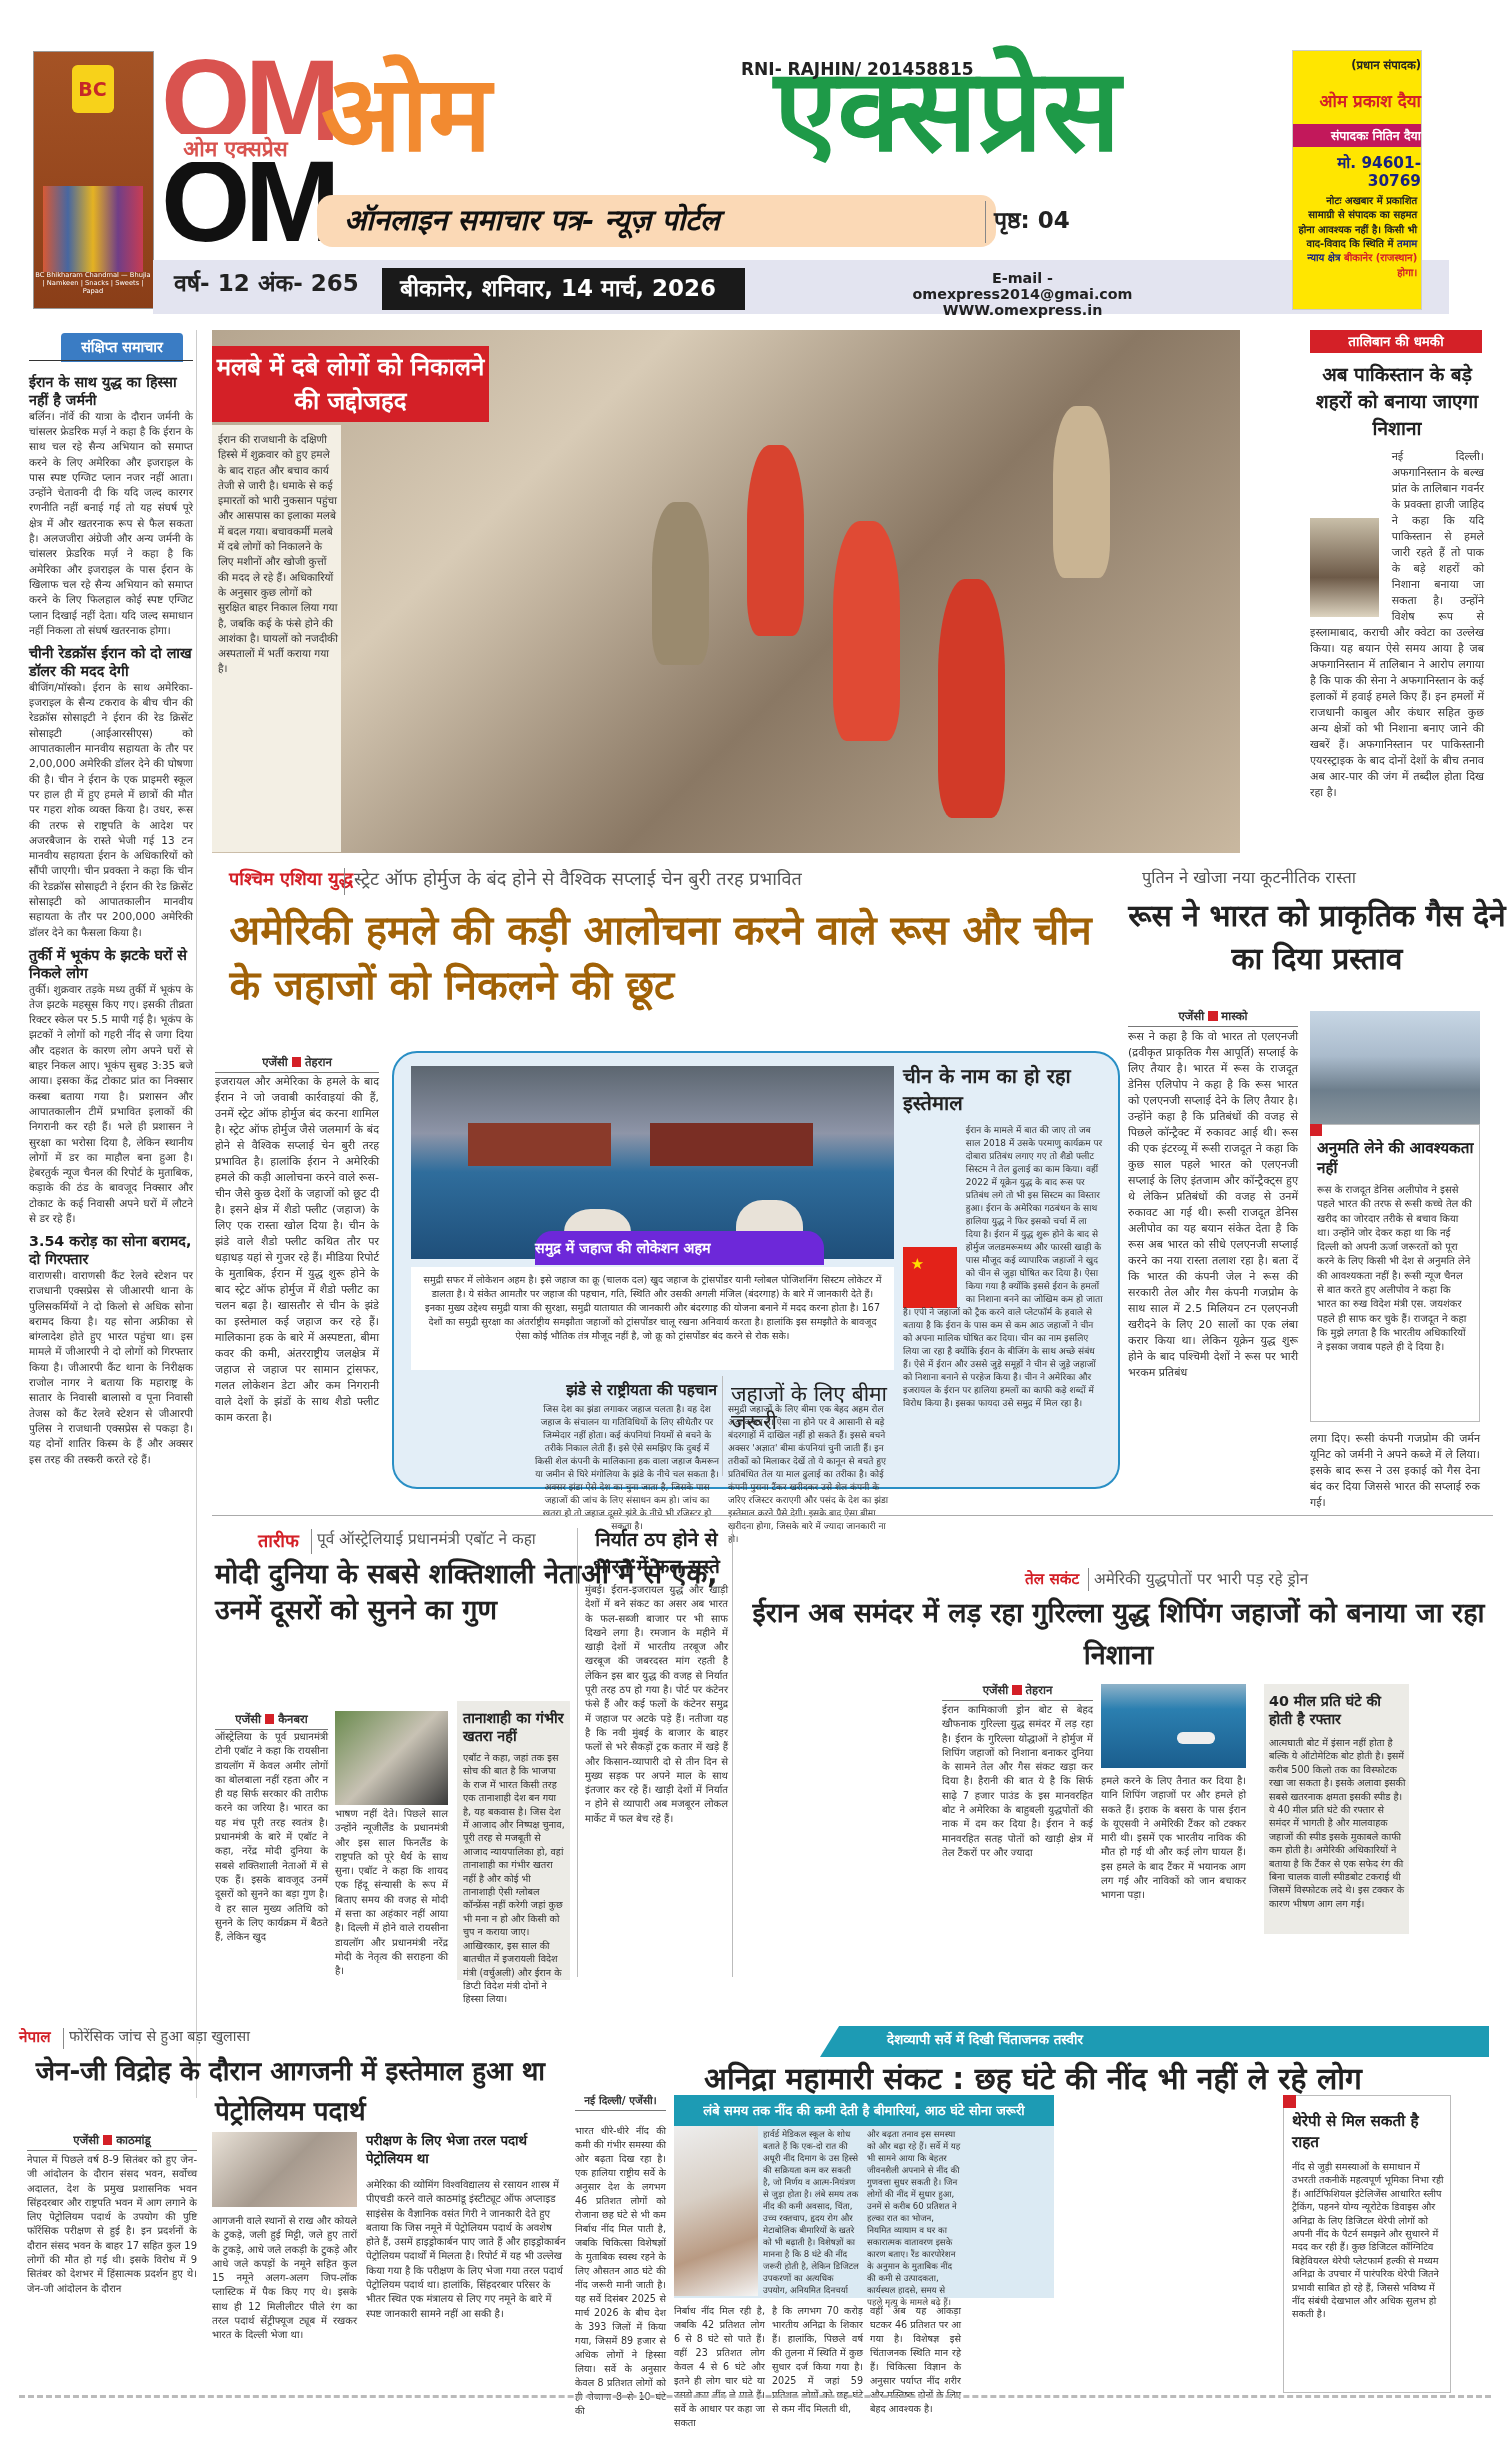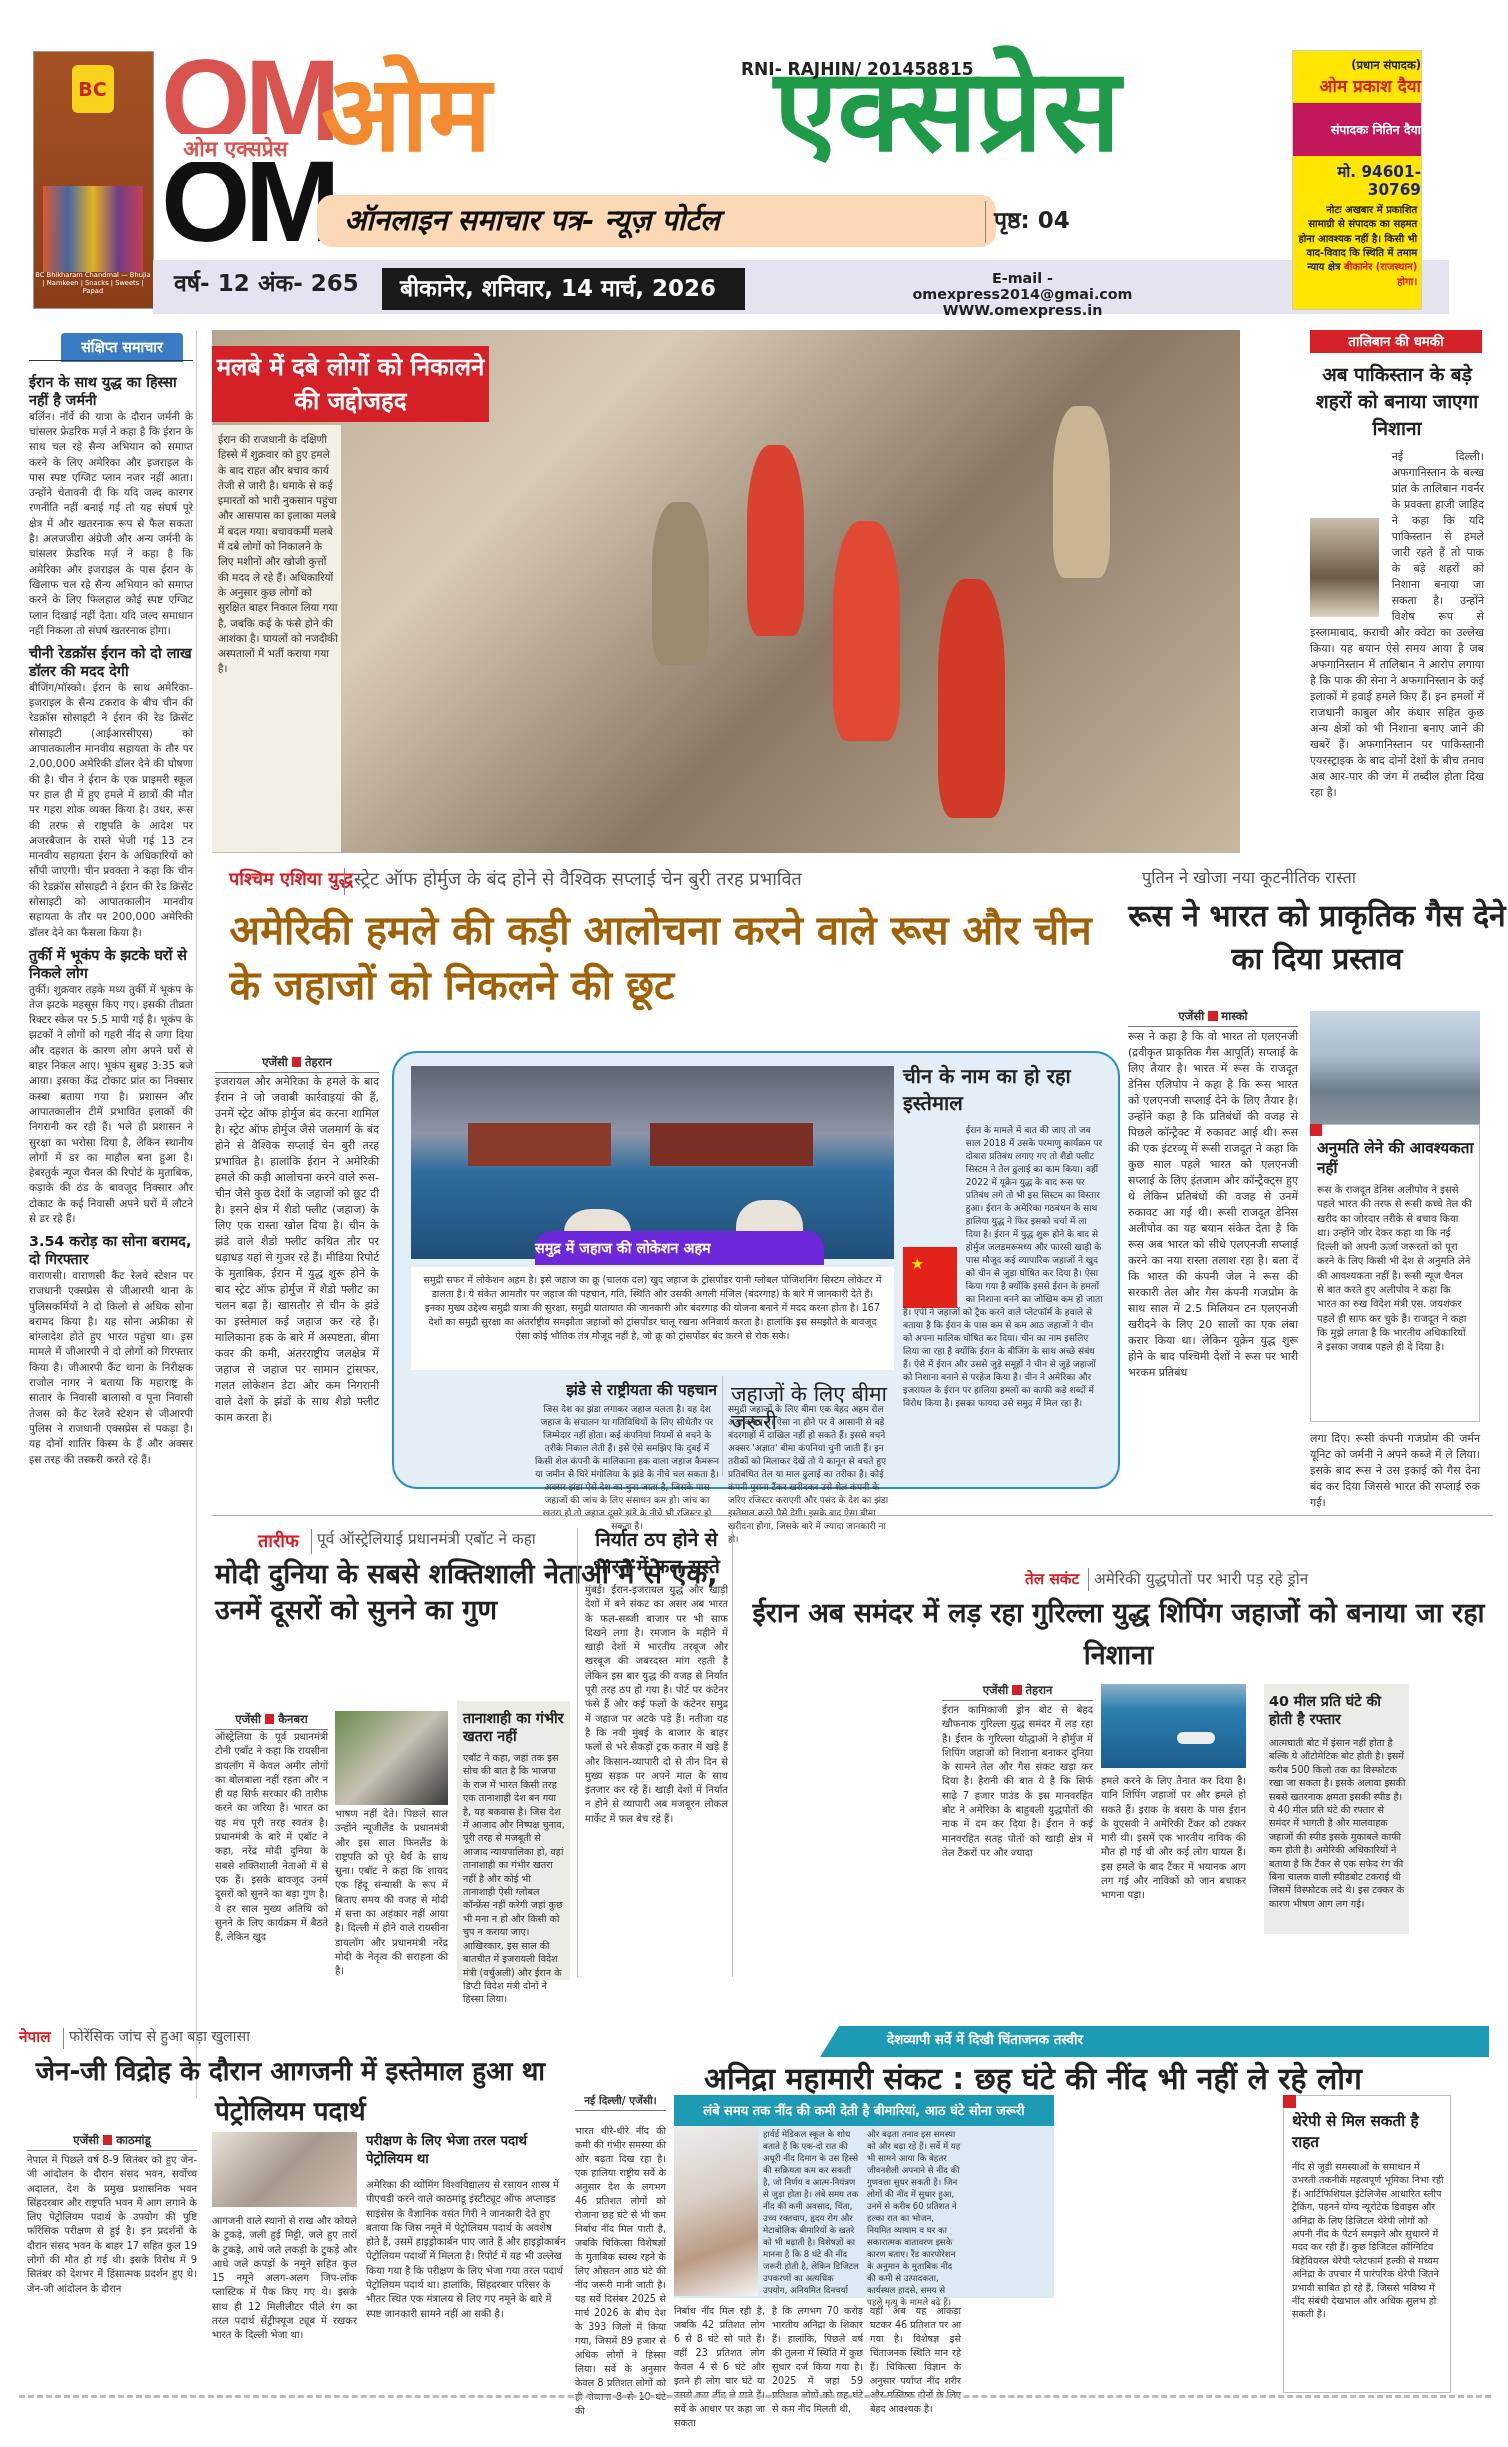--- a/index.html
+++ b/index.html
@@ -26,22 +26,22 @@
 #page-no{left:994px;top:203px;font-size:23px;font-weight:bold;color:#222}
 #page-sep{left:985px;top:201px;height:42px;border-left:1px solid #888}
 #issue-bar{left:153px;top:260px;width:1296px;height:54px;background:#e3e4f0}
 #year{left:174px;top:266px;font-size:23px;font-weight:bold;color:#222}
 #issue{left:258px;top:266px;font-size:23px;font-weight:bold;color:#222}
 #date-box{left:382px;top:268px;width:363px;height:42px;background:#1a1a1a}
 #date-text{left:400px;top:271px;font-size:23px;font-weight:bold;color:#fff}
 #email{left:903px;top:270px;font-size:14.3px;font-weight:bold;color:#222;text-align:center;width:239px}
 #editor-box{left:1292px;top:50px;width:130px;height:260px;background:#ffe600;border:1px solid #ccc;text-align:right}
 #editor-box .r1{font-size:11.5px;font-weight:bold;margin-top:5.7px;color:#222}
-#editor-box .r2{font-size:17px;font-weight:bold;color:#d42027;margin-top:2px}
-#editor-box .r3{background:#c2185b;color:#fff;font-size:12.4px;font-weight:bold;padding:18px 0;margin-top:6px}
+#editor-box .r2{font-size:17px;font-weight:bold;color:#d42027;margin-top:17px}
+#editor-box .r3{background:#c2185b;color:#fff;font-size:12.4px;font-weight:bold;padding:3px 0;margin-top:12px}
 #editor-box .r4{font-size:15.3px;font-weight:bold;color:#1a237e;margin-top:5.7px}
 #editor-box .r5{font-size:10px;font-weight:bold;line-height:14.3px;color:#222;margin-top:3.8px;padding:0 3.8px}
 #editor-box .r5 .blue{color:#1a237e}
 #editor-box .r5 .red{color:#d42027}
 
 #brief-tag{left:61px;top:333px;width:122px;height:29px;background:#3a7cc4;border-radius:3.8px 3.8px 0 0;color:#fff;font-size:14.3px;font-weight:bold;text-align:center;line-height:29px}
 #brief-line{left:29px;top:360px;width:164px;border-top:1.9px solid #333}
 #left-col{left:29px;top:367px;width:164px}
 #left-col .hd{font-size:14.3px;font-weight:bold;line-height:18px;color:#222;margin-top:5.7px}
 #left-col .t{font-size:10.5px;line-height:15.3px}

